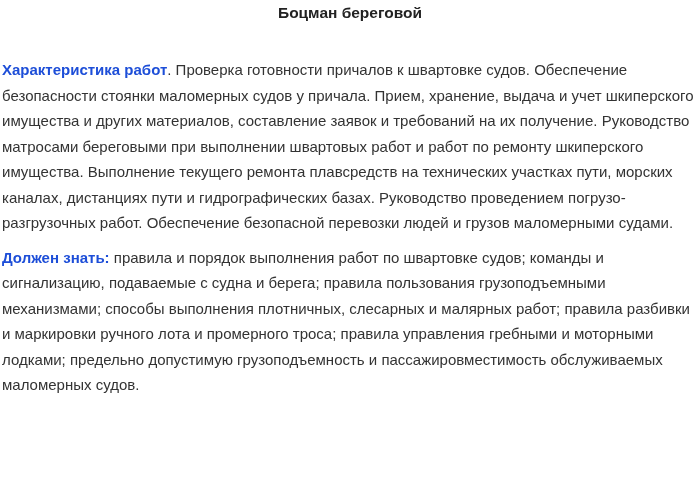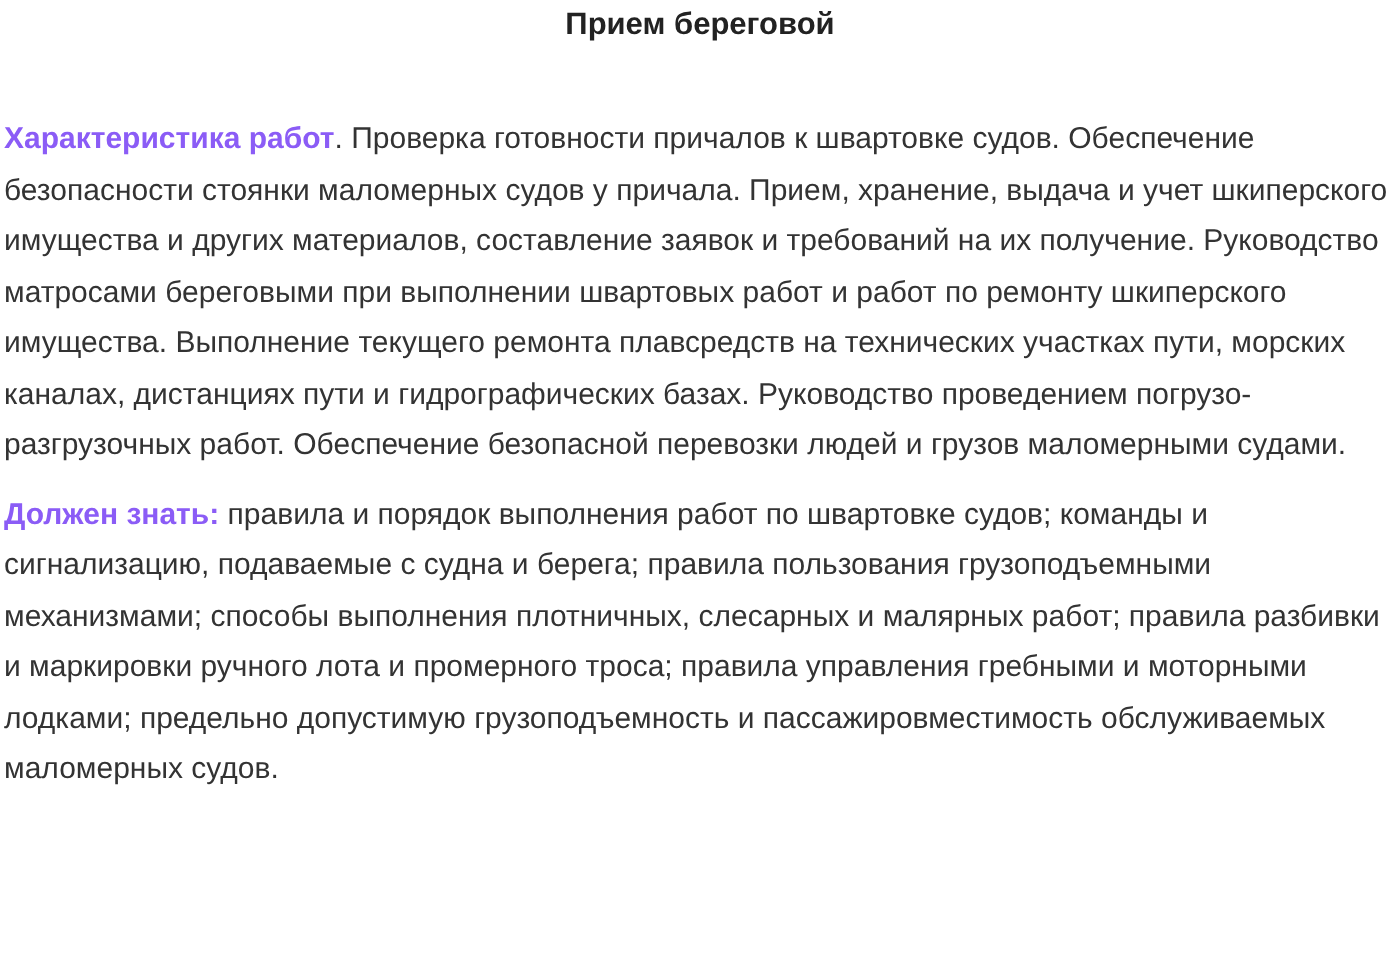--- a/index.html
+++ b/index.html
@@ -39,29 +39,29 @@
     text-align: left;
   }
   .para-1 {
     margin-top: 34px;
   }
   .para-2 {
     margin-top: 9px;
   }
   .lead {
     font-weight: bold;
-    color: #8b5cf6;
+    color: #1d4ed8;
   }
 </style>
 </head>
 <body>
 
 <div class="page">
 
-  <h1 class="doc-title">Прием береговой</h1>
+  <h1 class="doc-title">Боцман береговой</h1>
 
   <p class="para para-1">
     <span class="lead">Характеристика работ</span><span>. Проверка готовности причалов к швартовке судов. Обеспечение безопасности стоянки маломерных судов у причала. Прием, хранение, выдача и учет шкиперского имущества и других материалов, составление заявок и требований на их получение. Руководство матросами береговыми при выполнении швартовых работ и работ по ремонту шкиперского имущества. Выполнение текущего ремонта плавсредств на технических участках пути, морских каналах, дистанциях пути и гидрографических базах. Руководство проведением погрузо-разгрузочных работ. Обеспечение безопасной перевозки людей и грузов маломерными судами.</span>
   </p>
 
   <p class="para para-2">
     <span class="lead">Должен знать:</span><span> правила и порядок выполнения работ по швартовке судов; команды и сигнализацию, подаваемые с судна и берега; правила пользования грузоподъемными механизмами; способы выполнения плотничных, слесарных и малярных работ; правила разбивки и маркировки ручного лота и промерного троса; правила управления гребными и моторными лодками; предельно допустимую грузоподъемность и пассажировместимость обслуживаемых маломерных судов.</span>
   </p>
 
 </div>

